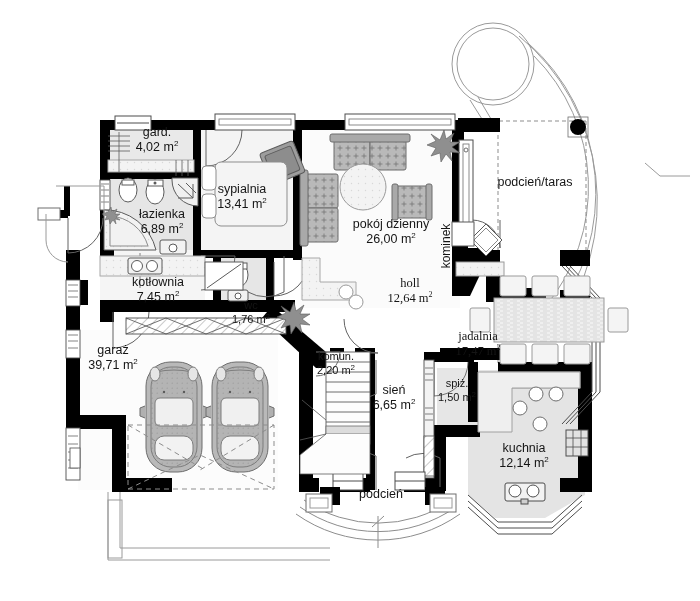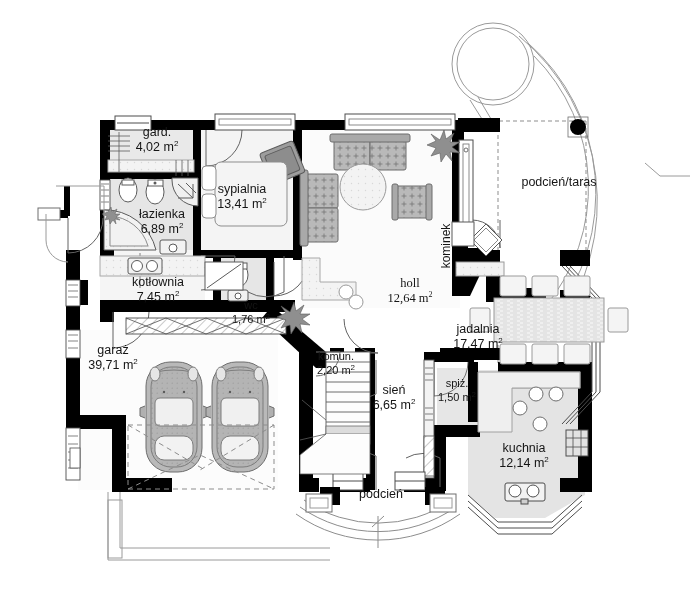--- a/index.html
+++ b/index.html
@@ -532,32 +532,36 @@
 <div class="lbl small" style="left:457px;top:390px;transform:translate(-50%,-50%);">
   <span class="nm">spiż.</span>
   <span class="ar"><span>1,50 m</span><sup>2</sup></span>
 </div>
 
 <div class="lbl" style="left:524px;top:456px;transform:translate(-50%,-50%);">
   <span class="nm">kuchnia</span>
   <span class="ar"><span>12,14 m</span><sup>2</sup></span>
 </div>
 
-<div class="lbl" style="left:478px;top:337px;transform:translate(-50%,-50%);">
+<div class="lbl" style="left:478px;top:344px;transform:translate(-50%,-50%);font-family:Liberation Serif, serif;">
   <span class="nm">jadalnia</span>
   <span class="ar"><span>17,47 m</span><sup>2</sup></span>
 </div>
 
 <div class="lbl" style="left:410px;top:291px;transform:translate(-50%,-50%);font-family:Liberation Serif, serif;">
   <span class="nm">holl</span>
   <span class="ar"><span>12,64 m</span><sup>2</sup></span>
 </div>
 
-
-<div class="lbl" style="left:535px;top:182px;transform:translate(-50%,-50%);margin-left:24px;">
+<div class="lbl" style="left:391px;top:232px;transform:translate(-50%,-50%);">
+  <span class="nm">pokój dzienny</span>
+  <span class="ar"><span>26,00 m</span><sup>2</sup></span>
+</div>
+
+<div class="lbl" style="left:535px;top:182px;transform:translate(-50%,-50%);">
   <span class="nm">podcień/taras</span>
 </div>
 
 <div class="lbl" style="left:381px;top:494px;transform:translate(-50%,-50%);">
   <span class="nm">podcień</span>
 </div>
 
 <div class="lbl vert" style="left:447px;top:246px;transform:translate(-50%,-50%) rotate(180deg);">
   <span class="nm">kominek</span>
 </div>

